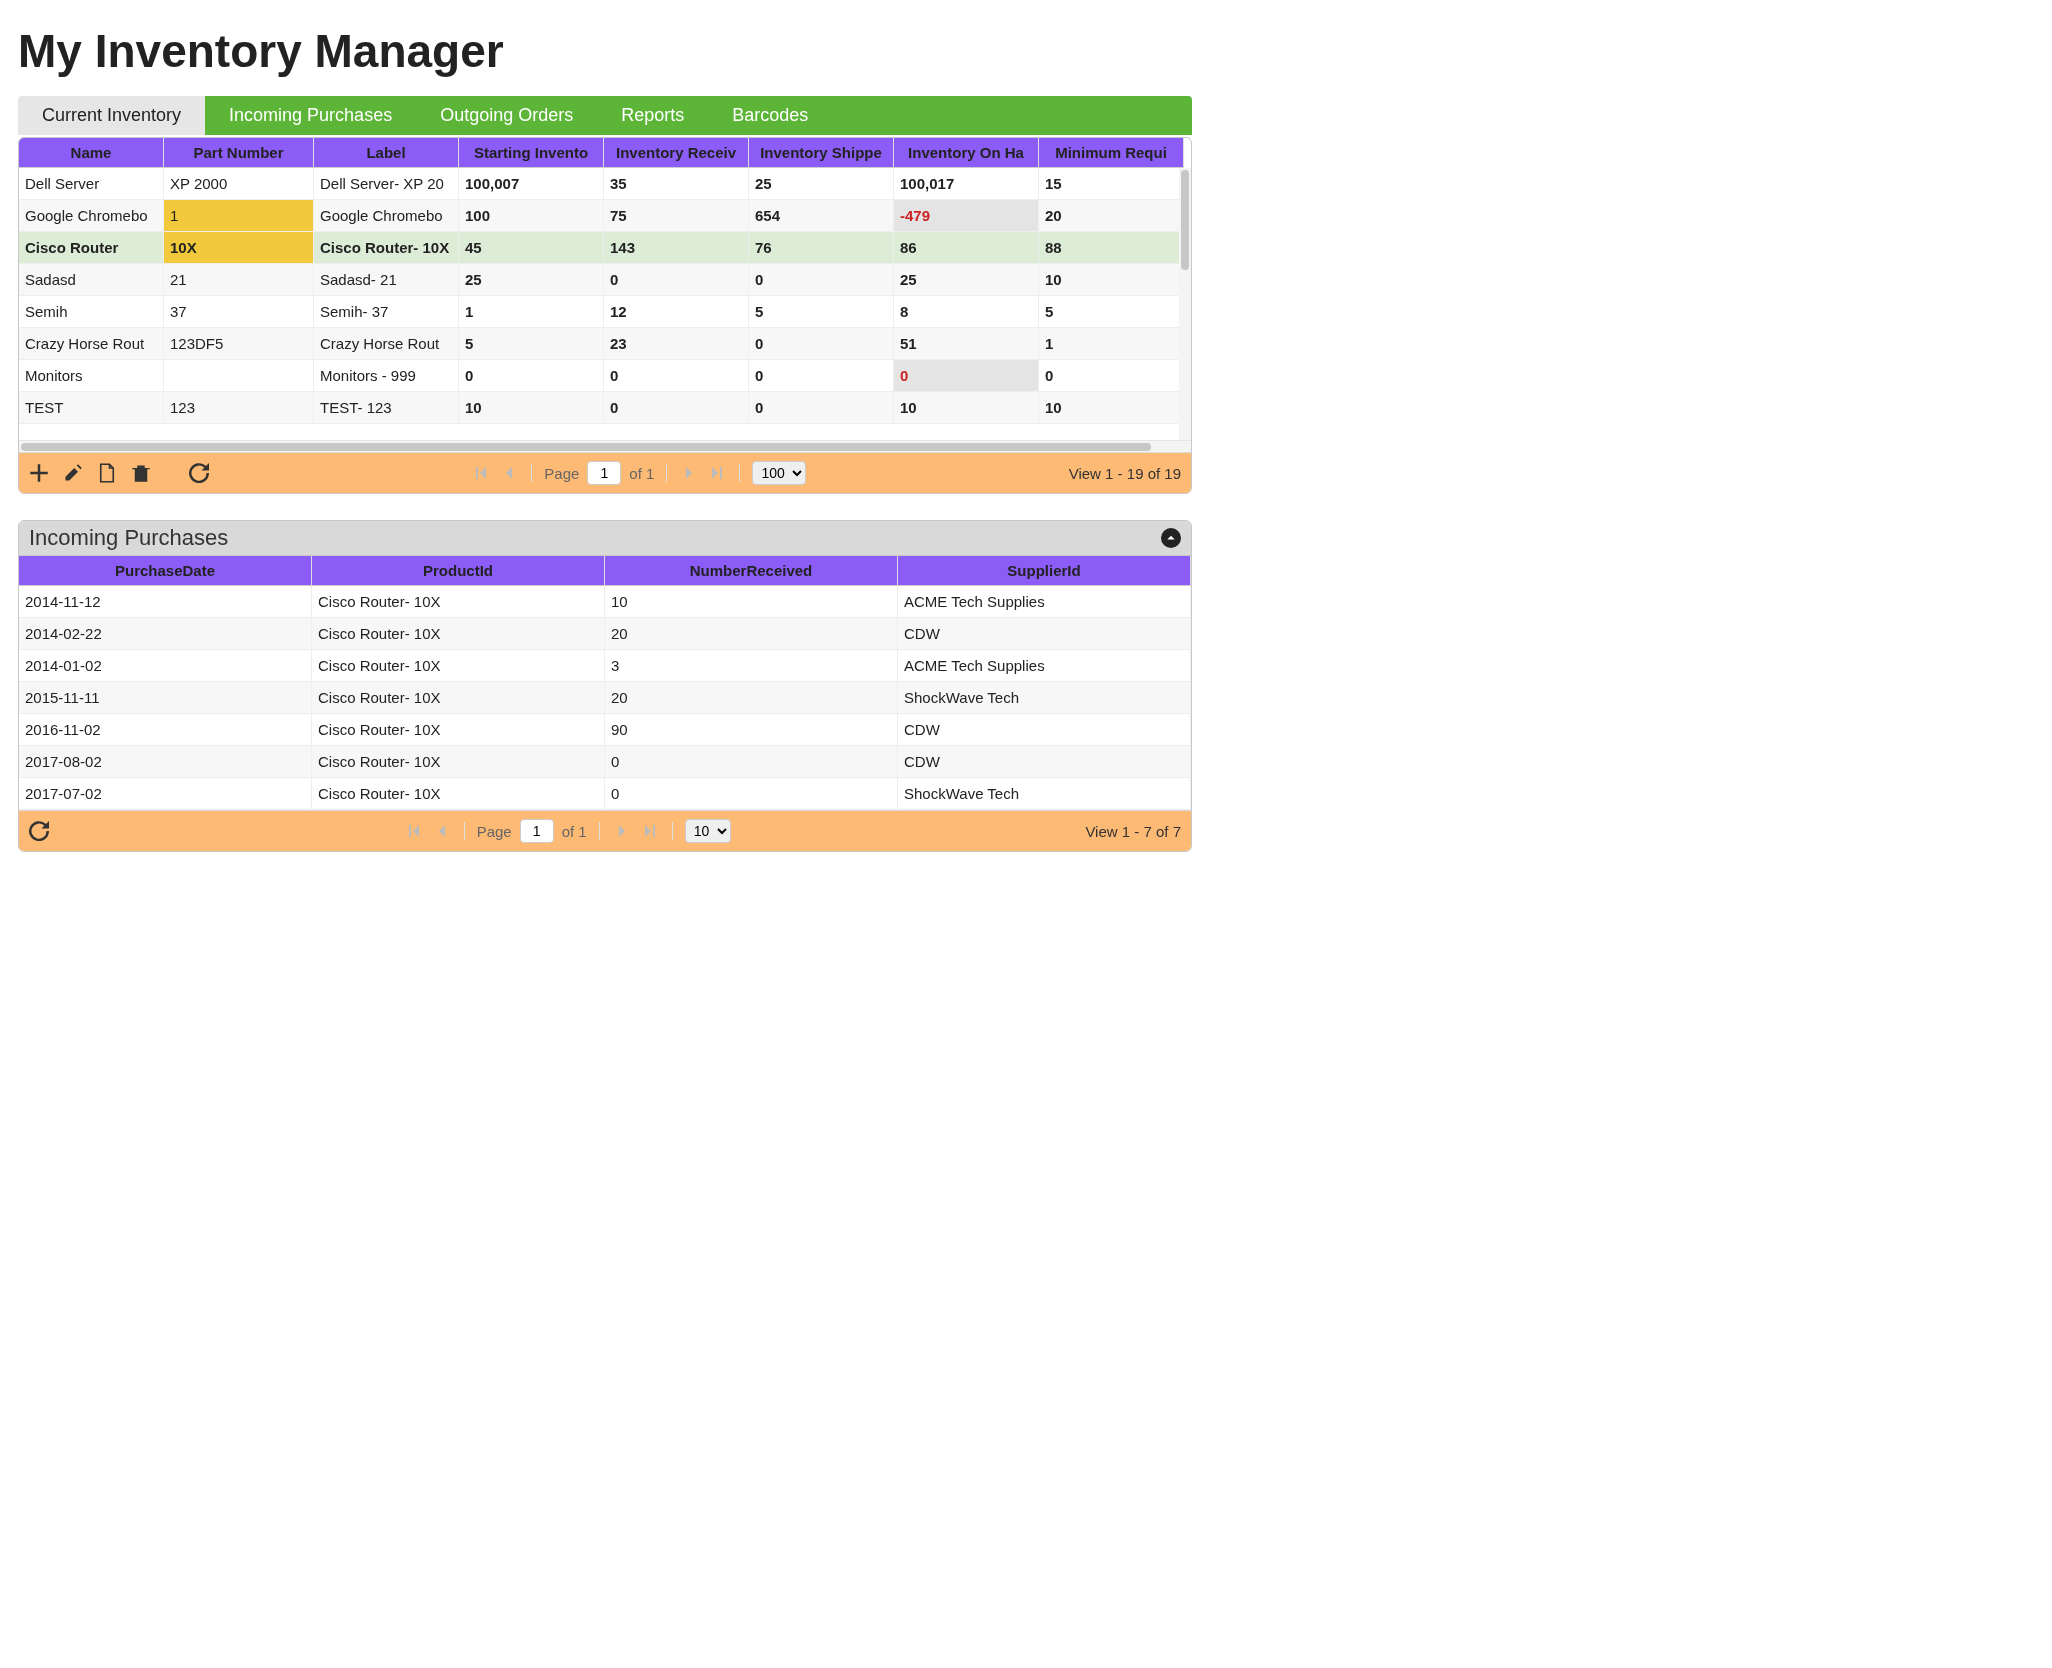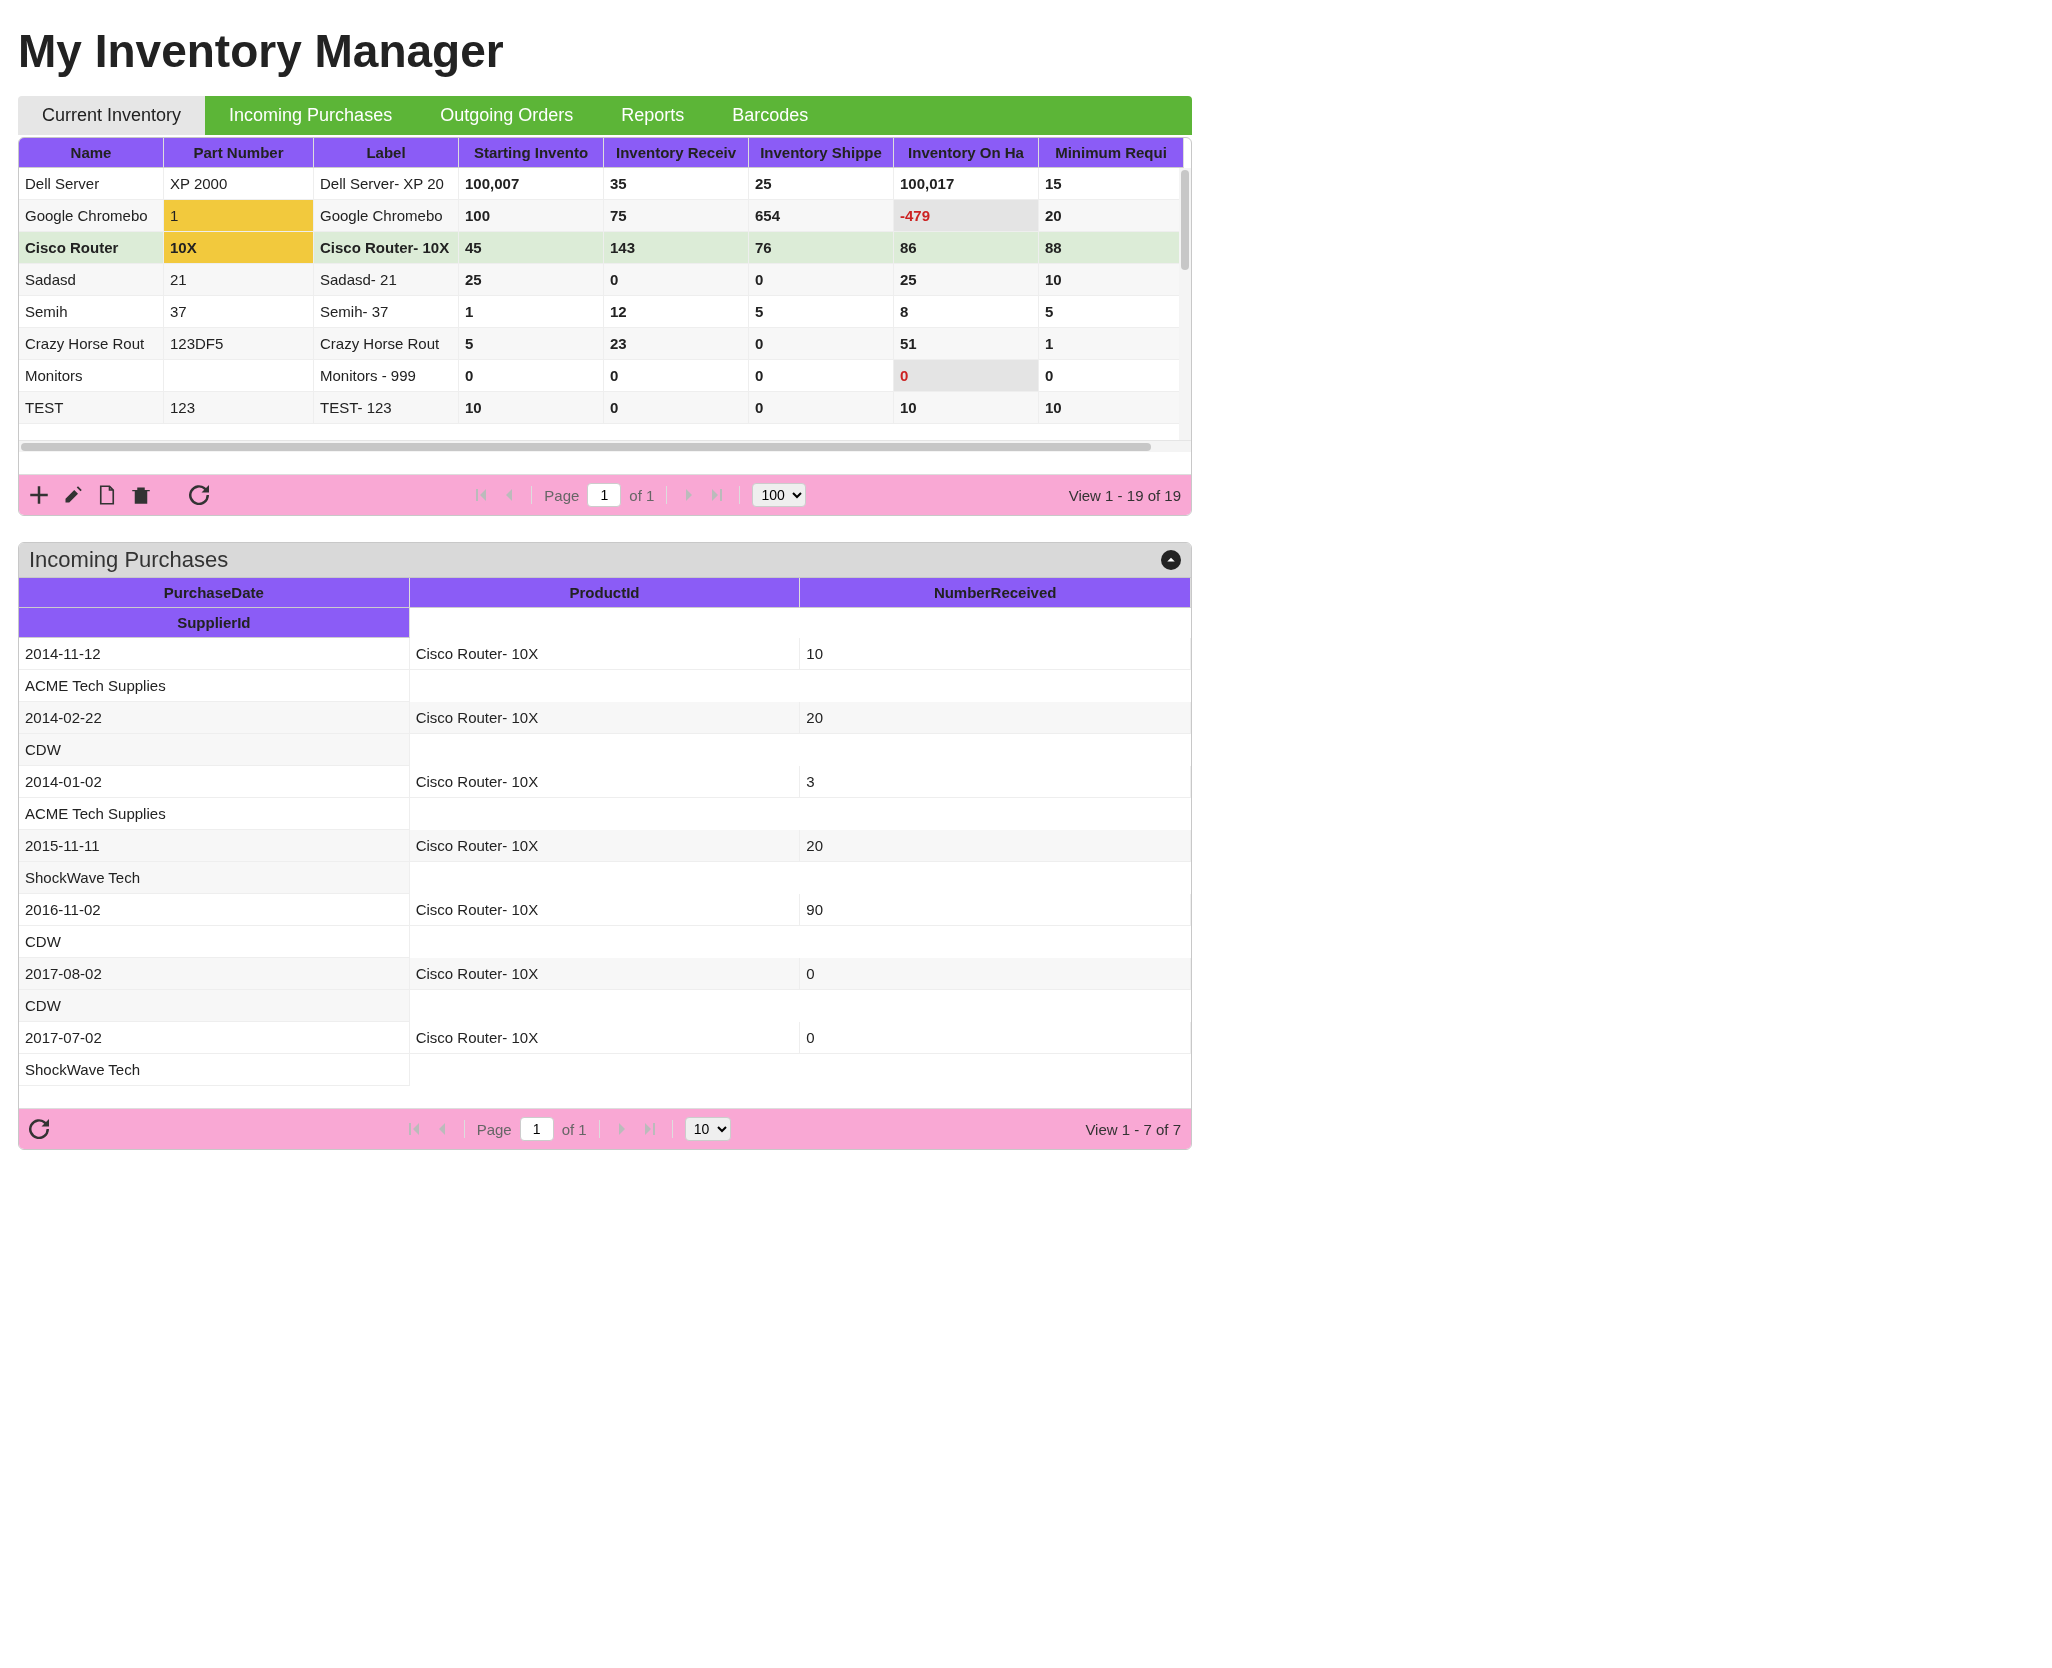--- a/index.html
+++ b/index.html
@@ -68,21 +68,21 @@
   }
   .caption-collapse svg { width:12px;height:12px;fill:#fff; }
 
   .grid-header-row, .grid-row {
     display: grid;
   }
   .products .grid-header-row, .products .grid-row {
     grid-template-columns: 145px 150px 145px 145px 145px 145px 145px 145px;
   }
   .purchases .grid-header-row, .purchases .grid-row {
-    grid-template-columns: 1fr 1fr 1fr;
+    grid-template-columns: 1fr 1fr 1fr 1fr;
   }
   .grid-header-cell {
     background: #8b5cf6;
     border-right: 1px solid #ddd;
     border-bottom: 1px solid #ccc;
     padding: 6px 6px;
     font-weight: 700;
     font-size: 15px;
     text-align: center;
     white-space: nowrap;
@@ -124,23 +124,22 @@
     height:12px; background:#f4f4f4; position:relative; border-top:1px solid #e5e5e5;
   }
   .hscroll .thumb { position:absolute; left:2px; top:2px; height:8px; width:1130px; background:#c7c7c7; border-radius:4px; }
 
   
   .pager {
     display:flex;
     align-items:center;
     padding:8px 10px;
     border-top:1px solid #ddd;
-    background:#f9a8d4;
+    background:#fdba74;
     font-size:15px;
-    margin-top:22px;
   }
   .pager .left-tools { display:flex; gap:14px; align-items:center; }
   .pager .center { flex:1; display:flex; align-items:center; justify-content:center; gap:8px; color:#666; }
   .pager .right { color:#333; }
   .icon-btn { width:20px;height:20px; display:inline-flex;align-items:center;justify-content:center; cursor:pointer; color:#333; }
   .icon-btn.disabled { color:#bbb; cursor:default; }
   .page-input {
     width:34px; height:24px; text-align:center;
     border:1px solid #ccc; border-radius:4px; font-size:14px;
   }

